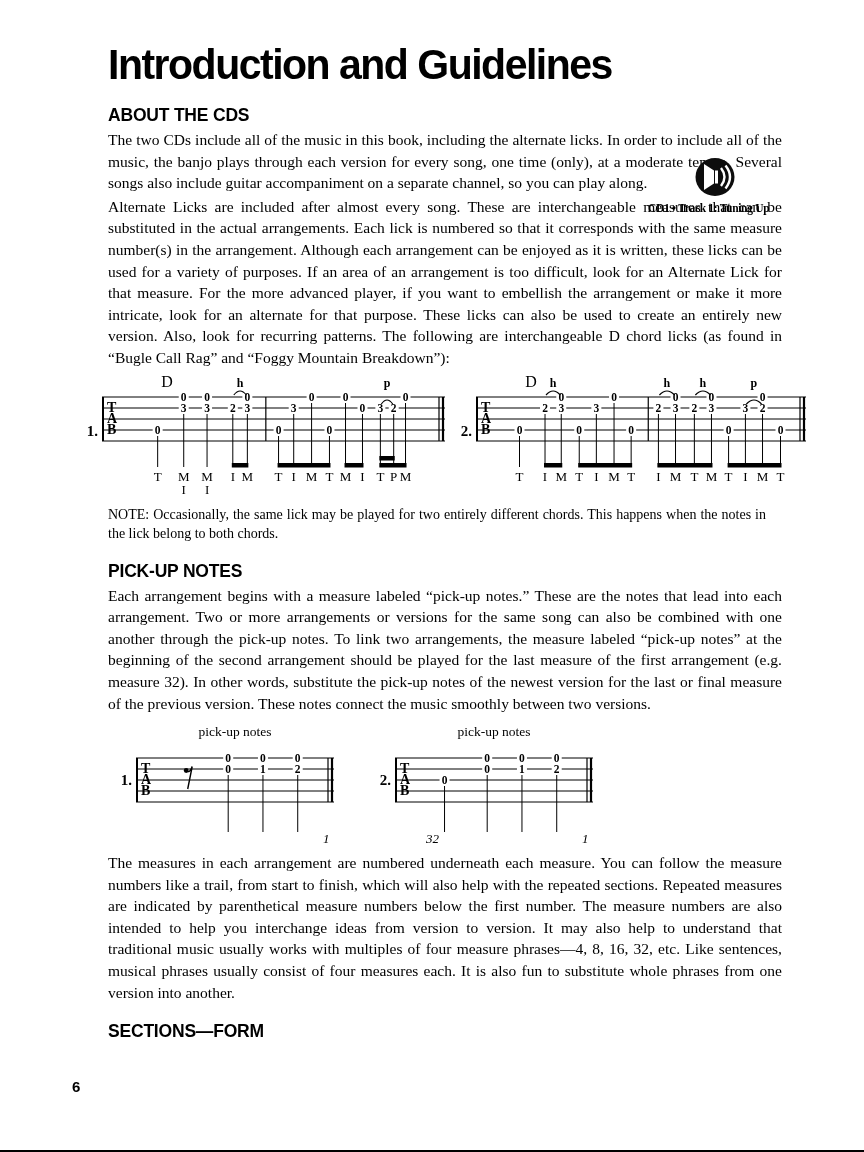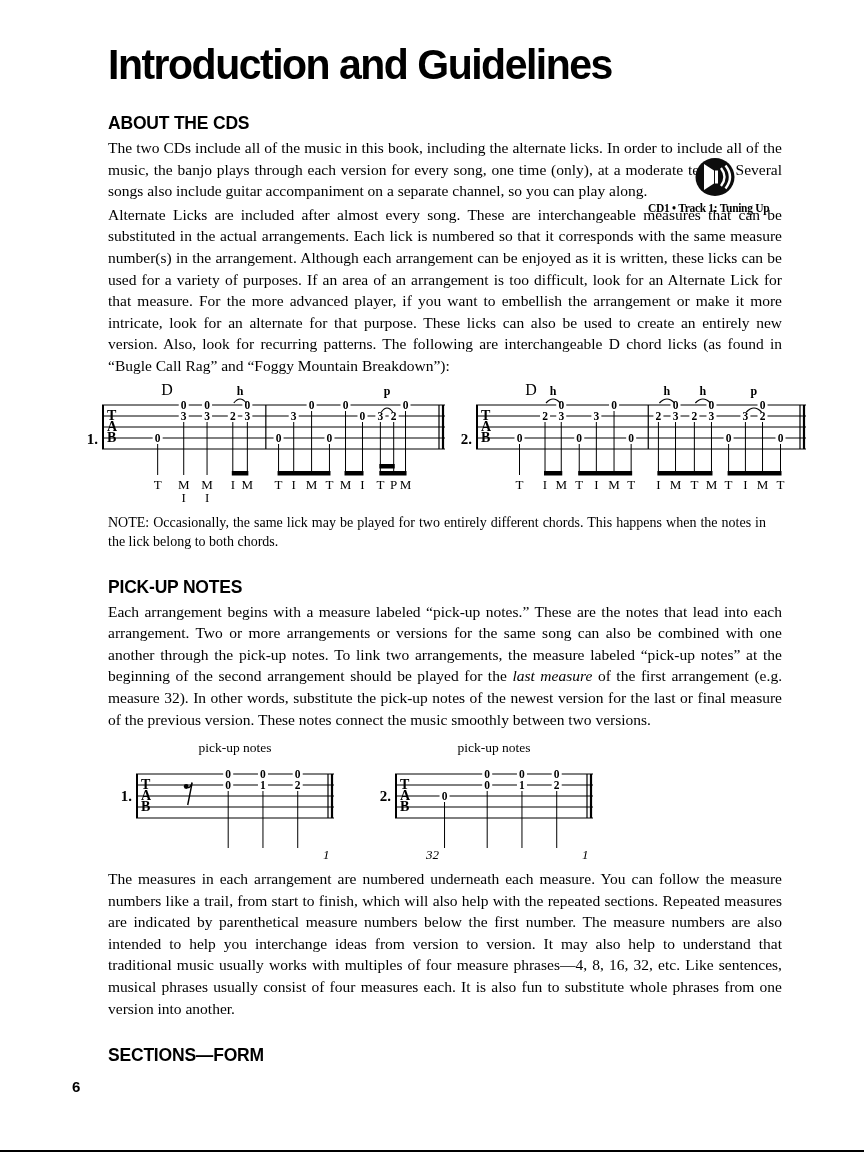--- a/index.html
+++ b/index.html
@@ -1,22 +1,22 @@
 <!DOCTYPE html>
 <html><head>
 <meta charset="utf-8">
 <style>
   html,body{margin:0;padding:0;background:#fff;}
   body{width:864px;height:1152px;position:relative;font-family:"Liberation Serif",serif;color:#000;overflow:hidden;}
   .content{position:absolute;left:108px;top:0;width:674px;}
   .page-title{font-family:"Liberation Sans",sans-serif;font-weight:bold;font-size:41px;letter-spacing:-1.5px;margin-top:40px;margin-bottom:10px;transform:scaleY(1.05);transform-origin:left top;}
-  h2.sec{font-family:"Liberation Sans",sans-serif;font-weight:bold;font-size:17.5px;letter-spacing:-0.2px;margin:26px 0 3px 0;}
+  h2.sec{font-family:"Liberation Sans",sans-serif;font-weight:bold;font-size:17.5px;letter-spacing:-0.2px;margin:18px 0 3px 0;}
   p.body{font-size:15.5px;line-height:21.6px;text-align:justify;margin:2px 0 0 0;}
   p.note{font-size:14px;line-height:19px;text-align:justify;margin:4px 16px 0 0;}
-  .em{font-style:italic;}
+  .em{}
   .audio-block{position:absolute;left:648px;top:156px;width:134px;text-align:center;}
   .audio-icon{display:block;margin:0 auto;}
   .audio-caption{font-family:Liberation Serif, serif;font-weight:bold;font-size:11.5px;letter-spacing:-0.3px;white-space:nowrap;margin-top:2px;text-align:left;}
   .tab-row{display:flex;align-items:flex-start;margin:6px 0 2px -32px;}
   .tab-label{font-size:15px;font-weight:bold;width:22px;text-align:right;margin-right:3px;flex:0 0 auto;}
   .lick .tab-label{margin-top:32px;}
   .pickup-row{display:flex;align-items:flex-start;margin:10px 0 2px 2px;}
   .pickup-ex{display:flex;align-items:flex-start;}
   .pickup-ex + .pickup-ex{margin-left:34px;}
   .pickup-col{display:flex;flex-direction:column;}

